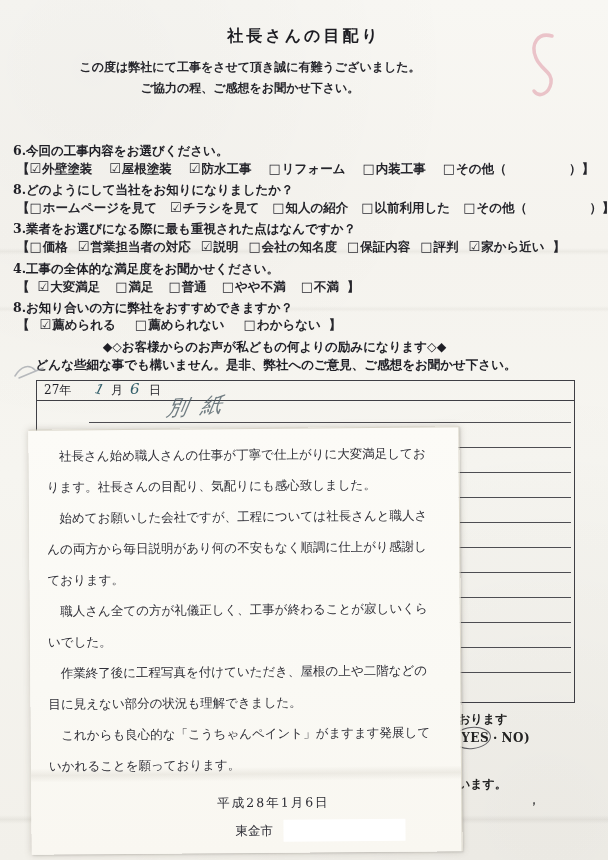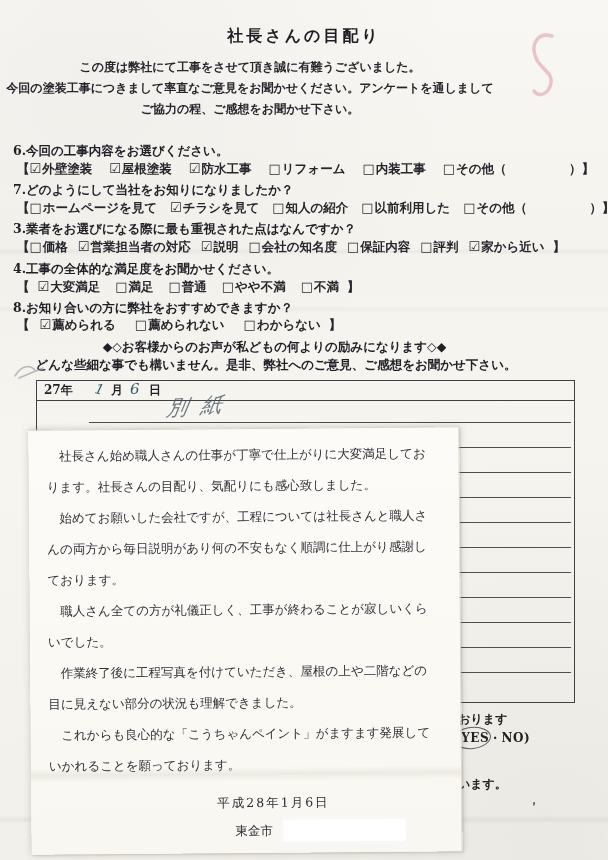--- a/index.html
+++ b/index.html
@@ -35,21 +35,21 @@
   .cbx{font-family:"DejaVu Sans","Liberation Sans",sans-serif;font-size:13px;margin-right:1px;color:#2a2a31;}
   .divider-1{position:absolute;top:339px;left:0;width:549px;text-align:center;font-size:12.5px;font-weight:bold;color:#1f1f26;}
   .divider-2{position:absolute;top:357px;left:0;width:552px;text-align:center;font-size:12.5px;font-weight:bold;color:#1f1f26;}
 
   
   .comment-box{
     position:absolute;left:36px;top:380px;width:537px;height:321px;
     border:1.5px solid #3f3f45;z-index:1;
   }
   .date-row{position:absolute;left:0;top:0;width:100%;height:19px;border-bottom:1.5px solid #3f3f45;}
-  .date-row .pr{position:absolute;top:1px;font-size:12px;font-weight:bold;color:#1f1f26;}
+  .date-row .pr{position:absolute;top:1px;font-size:12px;font-weight:normal;color:#1f1f26;}
   .d-year{left:7px;}
   .d-month{left:74px;}
   .d-day{left:112px;}
   .hw{color:#34606b;font-style:italic;}
   .hw-month{position:absolute;left:58px;top:0;font-size:14px;transform:rotate(14deg);}
   .hw-day{position:absolute;left:93px;top:-1px;font-size:15px;}
   .hw-note{
     position:absolute;left:130px;top:11px;font-size:21px;color:#45555e;
     transform:rotate(-4deg) skewX(-14deg);opacity:.75;letter-spacing:13px;font-style:italic;
   }
@@ -103,28 +103,27 @@
     <path d="M30,8 C16,4 8,16 14,30 C19,42 31,44 29,55 C27,66 17,70 12,63" fill="none" stroke="rgba(214,120,140,0.40)" stroke-width="3.5" stroke-linecap="round"></path>
   </svg>
 
   <svg class="pencil-mark" width="34" height="22" viewBox="0 0 34 22">
     <path d="M3,16 C9,6 17,4 23,10 M7,18 L31,8" fill="none" stroke="rgba(120,126,138,0.5)" stroke-width="1.5" stroke-linecap="round"></path>
   </svg>
 
   <div class="title">社長さんの目配り</div>
   <div class="intro" id="intro">
       <div>この度は弊社にて工事をさせて頂き誠に有難うございました。</div>
-      <div>今回の塗装工事につきまして率直なご意見をお聞かせください。アンケートを通しまして</div>
       <div>ご協力の程、ご感想をお聞かせ下さい。</div>
     </div>
 
   <div id="questions">
       <div class="q-label" style="top: 143px;">6.今回の工事内容をお選びください。</div>
       <div class="q-opts" style="top: 161px;"><span class="bracket" style="margin-right: 0px;">【</span><span class="opt" style="margin-right: 17px;"><span class="cbx">☑</span><span>外壁塗装</span></span><span class="opt" style="margin-right: 17px;"><span class="cbx">☑</span><span>屋根塗装</span></span><span class="opt" style="margin-right: 17px;"><span class="cbx">☑</span><span>防水工事</span></span><span class="opt" style="margin-right: 17px;"><span class="cbx">□</span><span>リフォーム</span></span><span class="opt" style="margin-right: 17px;"><span class="cbx">□</span><span>内装工事</span></span><span class="opt"><span class="cbx">□</span><span>その他（　　　　　）</span></span><span class="bracket">】</span></div>
-      <div class="q-label" style="top: 182px;">7.どのようにして当社をお知りになりましたか？</div>
+      <div class="q-label" style="top: 182px;">8.どのようにして当社をお知りになりましたか？</div>
       <div class="q-opts" style="top: 200px;"><span class="bracket" style="margin-right: 0px;">【</span><span class="opt" style="margin-right: 13px;"><span class="cbx">□</span><span>ホームページを見て</span></span><span class="opt" style="margin-right: 13px;"><span class="cbx">☑</span><span>チラシを見て</span></span><span class="opt" style="margin-right: 13px;"><span class="cbx">□</span><span>知人の紹介</span></span><span class="opt" style="margin-right: 13px;"><span class="cbx">□</span><span>以前利用した</span></span><span class="opt"><span class="cbx">□</span><span>その他（　　　　　）</span></span><span class="bracket">】</span></div>
       <div class="q-label" style="top: 221px;">3.業者をお選びになる際に最も重視された点はなんですか？</div>
       <div class="q-opts" style="top: 239px;"><span class="bracket" style="margin-right: 0px;">【</span><span class="opt" style="margin-right: 10px;"><span class="cbx">□</span><span>価格</span></span><span class="opt" style="margin-right: 10px;"><span class="cbx">☑</span><span>営業担当者の対応</span></span><span class="opt" style="margin-right: 10px;"><span class="cbx">☑</span><span>説明</span></span><span class="opt" style="margin-right: 10px;"><span class="cbx">□</span><span>会社の知名度</span></span><span class="opt" style="margin-right: 10px;"><span class="cbx">□</span><span>保証内容</span></span><span class="opt" style="margin-right: 10px;"><span class="cbx">□</span><span>評判</span></span><span class="opt"><span class="cbx">☑</span><span>家から近い</span></span><span class="bracket" style="margin-left: 8px;">】</span></div>
       <div class="q-label" style="top: 261px;">4.工事の全体的な満足度をお聞かせください。</div>
       <div class="q-opts" style="top: 279px;"><span class="bracket" style="margin-right: 8px;">【</span><span class="opt" style="margin-right: 15px;"><span class="cbx">☑</span><span>大変満足</span></span><span class="opt" style="margin-right: 15px;"><span class="cbx">□</span><span>満足</span></span><span class="opt" style="margin-right: 15px;"><span class="cbx">□</span><span>普通</span></span><span class="opt" style="margin-right: 15px;"><span class="cbx">□</span><span>やや不満</span></span><span class="opt"><span class="cbx">□</span><span>不満</span></span><span class="bracket" style="margin-left: 8px;">】</span></div>
       <div class="q-label" style="top: 300px;">8.お知り合いの方に弊社をおすすめできますか？</div>
       <div class="q-opts" style="top: 317px;"><span class="bracket" style="margin-right: 10px;">【</span><span class="opt" style="margin-right: 19px;"><span class="cbx">☑</span><span>薦められる</span></span><span class="opt" style="margin-right: 19px;"><span class="cbx">□</span><span>薦められない</span></span><span class="opt"><span class="cbx">□</span><span>わからない</span></span><span class="bracket" style="margin-left: 8px;">】</span></div>
     </div>
 
   <div class="divider-1">◆◇お客様からのお声が私どもの何よりの励みになります◇◆</div>

